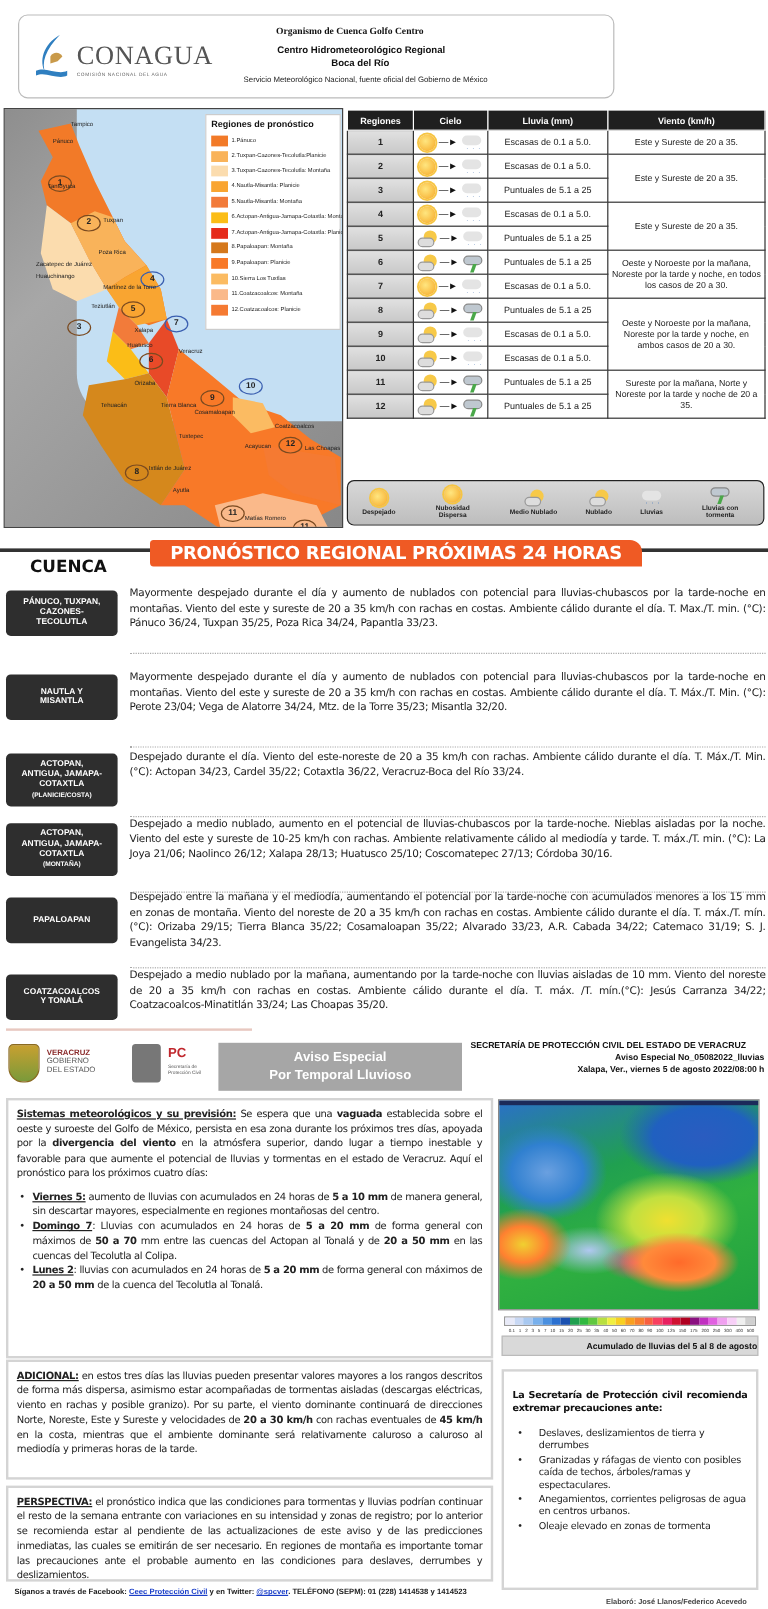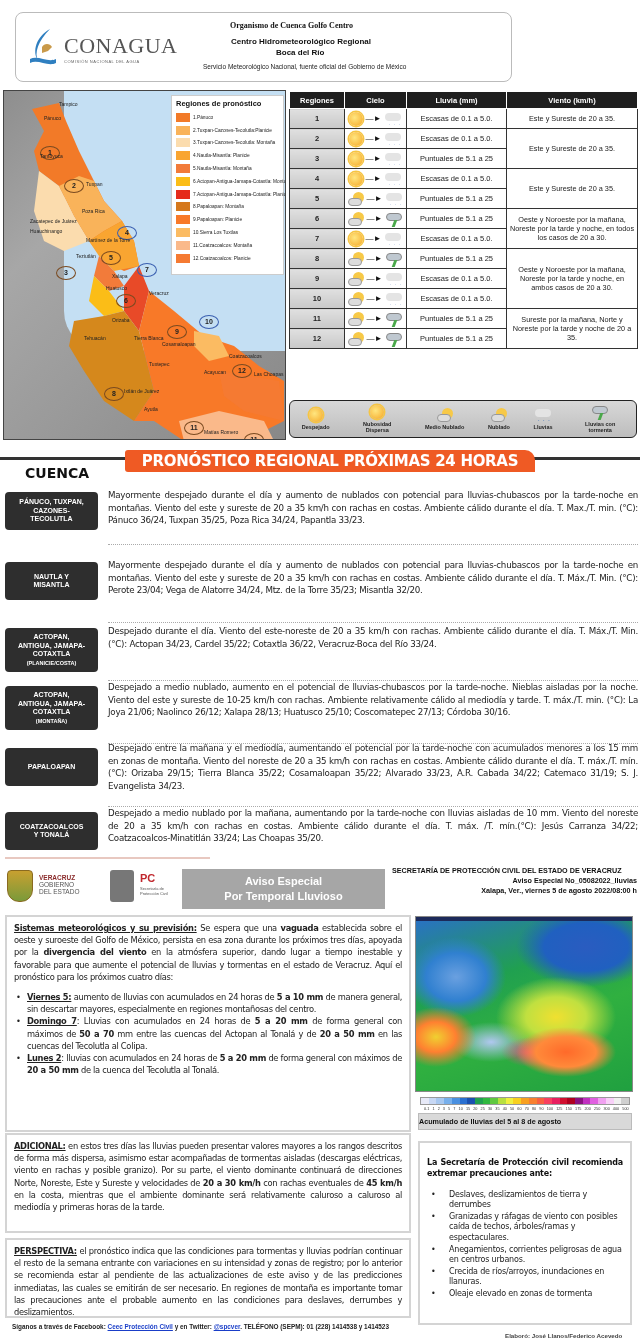--- a/index.html
+++ b/index.html
@@ -95,21 +95,21 @@
       radial-gradient(ellipse 60px 40px at 140px 100px, #f0e030 0%, #c0e040 50%, transparent 100%),
       radial-gradient(ellipse 40px 30px at 20px 120px, #f0d030 0%, #ff8030 50%, transparent 100%),
       radial-gradient(ellipse 70px 40px at 170px 30px, #2a5cc0 0%, #2060c0 60%, transparent 100%),
       radial-gradient(ellipse 50px 40px at 40px 60px, #6aa0e0 0%, #3080d0 60%, transparent 100%),
       radial-gradient(ellipse 40px 20px at 75px 125px, #b0c8f0 0%, transparent 100%),
       linear-gradient(160deg, #2a70c8 0%, #20a050 35%, #30b040 60%, #20a040 100%); }
   .radar-topbar { position: absolute; left: 0; top: 0; width: 100%; height: 4px; background: #1c2a5a; }
   .scale { position: absolute; left: 420px; top: 1097px; width: 210px; height: 8px; display: flex; border: 1px solid #999; }
   .scale div { flex: 1; }
   .scale-lbls { position: absolute; left: 424px; top: 1107px; width: 205px; font-size: 3.8px; color: #333; display: flex; justify-content: space-between; }
-  .radar-cap { position: absolute; left: 418px; top: 1113px; width: 214px; height: 17px; background: #d9d9d9; border: 1px solid #bbb; font-size: 7.2px; font-weight: bold; text-align: left; line-height: 16px; color: #111; }
+  .radar-cap { position: absolute; left: 418px; top: 1113px; width: 214px; height: 17px; background: #d9d9d9; border: 1px solid #bbb; font-size: 7.2px; font-weight: bold; text-align: right; line-height: 16px; color: #111; padding-left: 36px; }
 
   .recom { position: absolute; left: 418px; top: 1141px; width: 214px; height: 184px; border: 2px solid #d4d4d4; padding: 15px 7px; font-size: 8px; line-height: 10.8px; color: #222; font-family: "DejaVu Sans", sans-serif; letter-spacing: -0.2px; }
   .recom-head { font-weight: bold; color: #111; text-align: justify; }
   .recom ul { list-style: none; margin-top: 10px; }
   .recom li { position: relative; padding-left: 22px; margin-bottom: 0.5px; }
   .recom li::before { content: "•"; position: absolute; left: 4px; }
 
   .footer { position: absolute; left: 12px; top: 1323px; font-size: 6.4px; font-weight: bold; color: #222; white-space: nowrap; }
   .footer a { color: #1a3ec8; text-decoration: underline; }
   .elaboro { position: absolute; left: 505px; top: 1332px; font-size: 6.2px; font-weight: bold; color: #444; white-space: nowrap; }
@@ -656,21 +656,20 @@
     <span>500</span>
   </div>
 <div class="radar-cap">Acumulado de lluvias del 5 al 8 de agosto</div>
 
 <div class="recom">
   <div class="recom-head">La Secretaría de Protección civil recomienda extremar precauciones ante:</div>
   <ul id="recom-list">
       <li>Deslaves, deslizamientos de tierra y derrumbes</li>
       <li>Granizadas y ráfagas de viento con posibles caída de techos,  árboles/ramas y espectaculares.</li>
       <li>Anegamientos, corrientes peligrosas de agua en centros urbanos.</li>
-      <li>Crecida de ríos/arroyos, inundaciones en llanuras.</li>
       <li>Oleaje elevado en zonas de tormenta</li>
     </ul>
 </div>
 
 <div class="footer">
   <span>Síganos a través de Facebook: </span><a>Ceec Protección Civil</a><span> y en Twitter: </span><a>@spcver</a><span>.  TELÉFONO (SEPM):  01 (228) 1414538 y 1414523</span>
 </div>
 <div class="elaboro">Elaboró: José Llanos/Federico Acevedo</div>
 
 </body></html>

